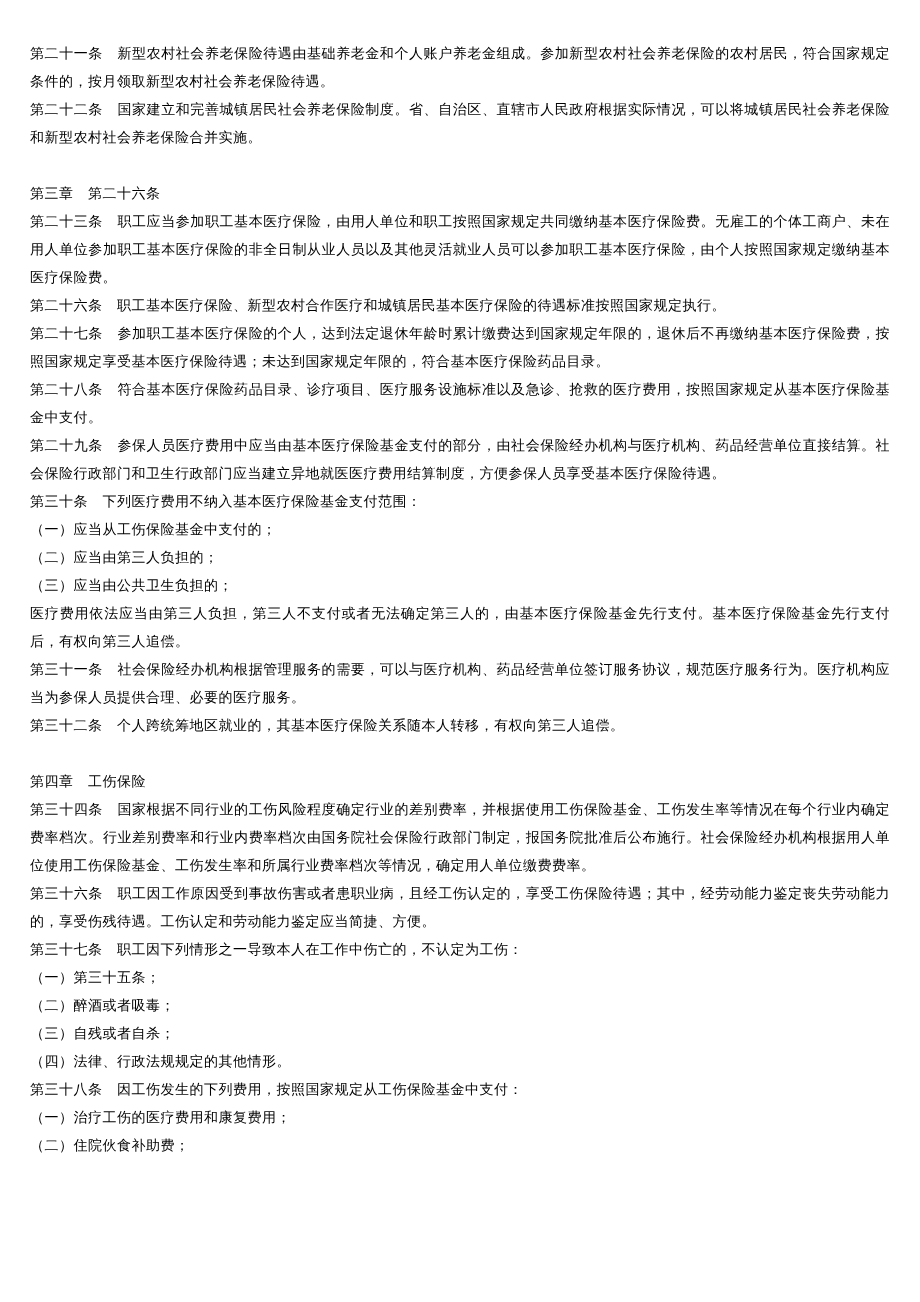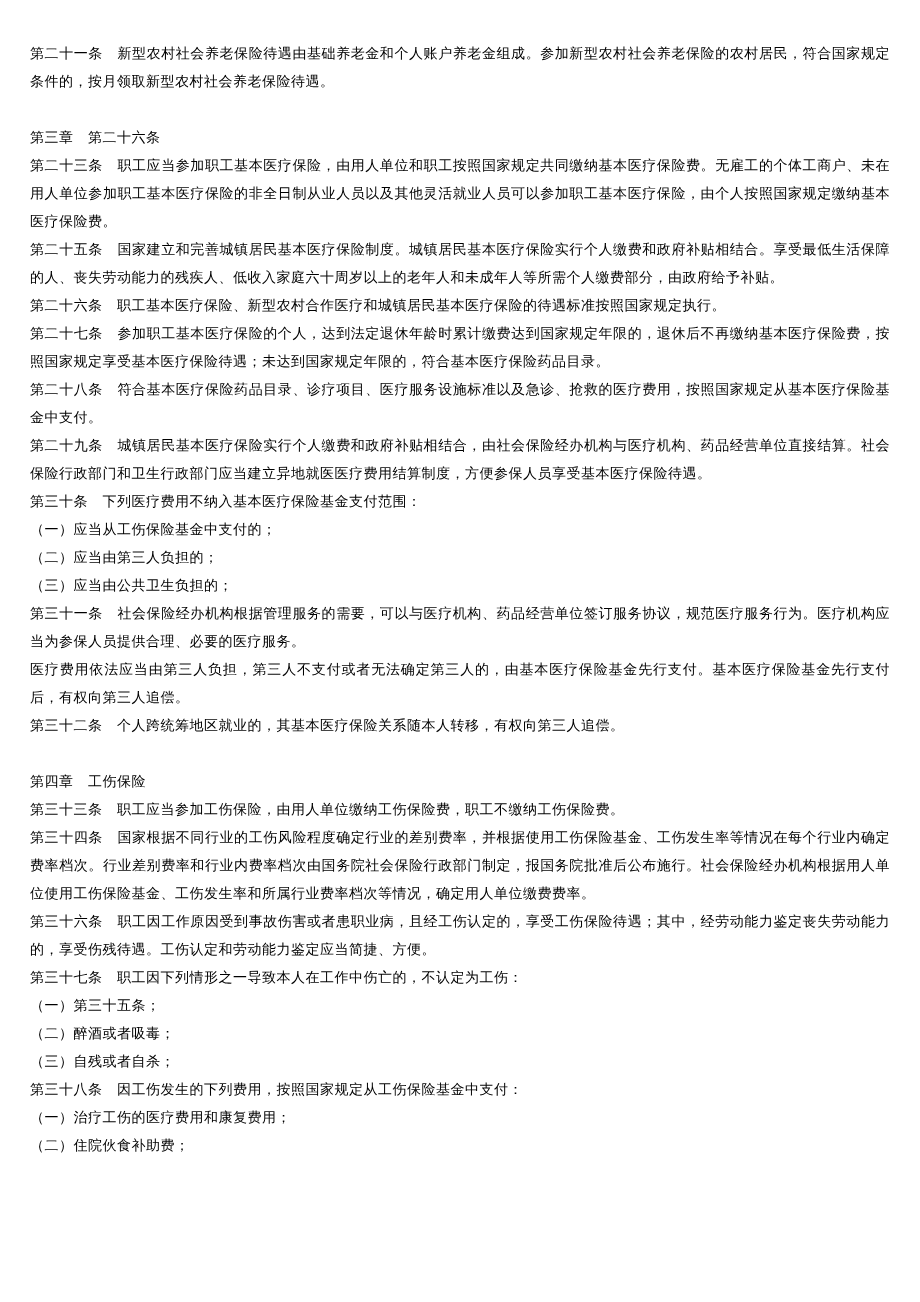--- a/index.html
+++ b/index.html
@@ -22,41 +22,41 @@
   }
   .blank {
     height: 28px;
   }
 </style>
 </head>
 <body>
 
 <div class="page">
   <p class="para">第二十一条　新型农村社会养老保险待遇由基础养老金和个人账户养老金组成。参加新型农村社会养老保险的农村居民，符合国家规定条件的，按月领取新型农村社会养老保险待遇。</p>
+  <p class="para">第二十二条　国家建立和完善城镇居民社会养老保险制度。省、自治区、直辖市人民政府根据实际情况，可以将城镇居民社会养老保险和新型农村社会养老保险合并实施。</p>
   <div class="blank"></div>
   <p class="para">第三章　第二十六条</p>
   <p class="para">第二十三条　职工应当参加职工基本医疗保险，由用人单位和职工按照国家规定共同缴纳基本医疗保险费。无雇工的个体工商户、未在用人单位参加职工基本医疗保险的非全日制从业人员以及其他灵活就业人员可以参加职工基本医疗保险，由个人按照国家规定缴纳基本医疗保险费。</p>
-  <p class="para">第二十五条　国家建立和完善城镇居民基本医疗保险制度。城镇居民基本医疗保险实行个人缴费和政府补贴相结合。享受最低生活保障的人、丧失劳动能力的残疾人、低收入家庭六十周岁以上的老年人和未成年人等所需个人缴费部分，由政府给予补贴。</p>
   <p class="para">第二十六条　职工基本医疗保险、新型农村合作医疗和城镇居民基本医疗保险的待遇标准按照国家规定执行。</p>
   <p class="para">第二十七条　参加职工基本医疗保险的个人，达到法定退休年龄时累计缴费达到国家规定年限的，退休后不再缴纳基本医疗保险费，按照国家规定享受基本医疗保险待遇；未达到国家规定年限的，符合基本医疗保险药品目录。</p>
   <p class="para">第二十八条　符合基本医疗保险药品目录、诊疗项目、医疗服务设施标准以及急诊、抢救的医疗费用，按照国家规定从基本医疗保险基金中支付。</p>
-  <p class="para">第二十九条　城镇居民基本医疗保险实行个人缴费和政府补贴相结合，由社会保险经办机构与医疗机构、药品经营单位直接结算。社会保险行政部门和卫生行政部门应当建立异地就医医疗费用结算制度，方便参保人员享受基本医疗保险待遇。</p>
+  <p class="para">第二十九条　参保人员医疗费用中应当由基本医疗保险基金支付的部分，由社会保险经办机构与医疗机构、药品经营单位直接结算。社会保险行政部门和卫生行政部门应当建立异地就医医疗费用结算制度，方便参保人员享受基本医疗保险待遇。</p>
   <p class="para">第三十条　下列医疗费用不纳入基本医疗保险基金支付范围：</p>
   <p class="para">（一）应当从工伤保险基金中支付的；</p>
   <p class="para">（二）应当由第三人负担的；</p>
   <p class="para">（三）应当由公共卫生负担的；</p>
+  <p class="para">医疗费用依法应当由第三人负担，第三人不支付或者无法确定第三人的，由基本医疗保险基金先行支付。基本医疗保险基金先行支付后，有权向第三人追偿。</p>
   <p class="para">第三十一条　社会保险经办机构根据管理服务的需要，可以与医疗机构、药品经营单位签订服务协议，规范医疗服务行为。医疗机构应当为参保人员提供合理、必要的医疗服务。</p>
-  <p class="para">医疗费用依法应当由第三人负担，第三人不支付或者无法确定第三人的，由基本医疗保险基金先行支付。基本医疗保险基金先行支付后，有权向第三人追偿。</p>
   <p class="para">第三十二条　个人跨统筹地区就业的，其基本医疗保险关系随本人转移，有权向第三人追偿。</p>
   <div class="blank"></div>
   <p class="para">第四章　工伤保险</p>
-  <p class="para">第三十三条　职工应当参加工伤保险，由用人单位缴纳工伤保险费，职工不缴纳工伤保险费。</p>
   <p class="para">第三十四条　国家根据不同行业的工伤风险程度确定行业的差别费率，并根据使用工伤保险基金、工伤发生率等情况在每个行业内确定费率档次。行业差别费率和行业内费率档次由国务院社会保险行政部门制定，报国务院批准后公布施行。社会保险经办机构根据用人单位使用工伤保险基金、工伤发生率和所属行业费率档次等情况，确定用人单位缴费费率。</p>
   <p class="para">第三十六条　职工因工作原因受到事故伤害或者患职业病，且经工伤认定的，享受工伤保险待遇；其中，经劳动能力鉴定丧失劳动能力的，享受伤残待遇。工伤认定和劳动能力鉴定应当简捷、方便。</p>
   <p class="para">第三十七条　职工因下列情形之一导致本人在工作中伤亡的，不认定为工伤：</p>
   <p class="para">（一）第三十五条；</p>
   <p class="para">（二）醉酒或者吸毒；</p>
   <p class="para">（三）自残或者自杀；</p>
+  <p class="para">（四）法律、行政法规规定的其他情形。</p>
   <p class="para">第三十八条　因工伤发生的下列费用，按照国家规定从工伤保险基金中支付：</p>
   <p class="para">（一）治疗工伤的医疗费用和康复费用；</p>
   <p class="para">（二）住院伙食补助费；</p>
 
 </div>
 
 </body></html>

